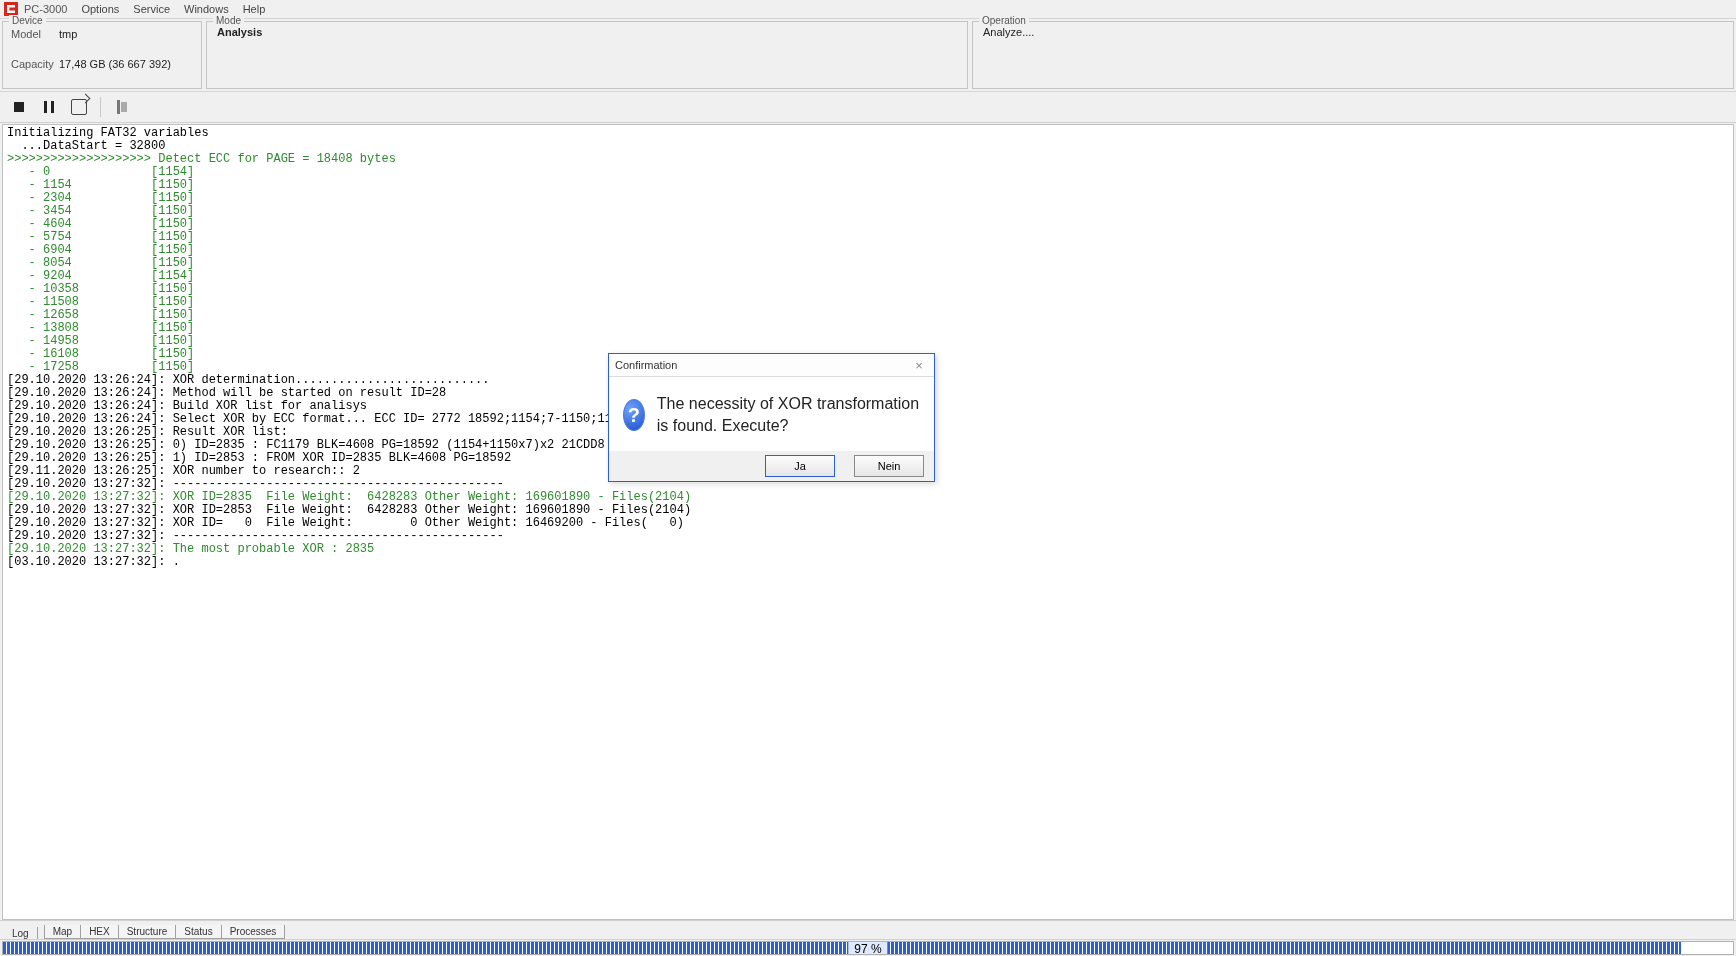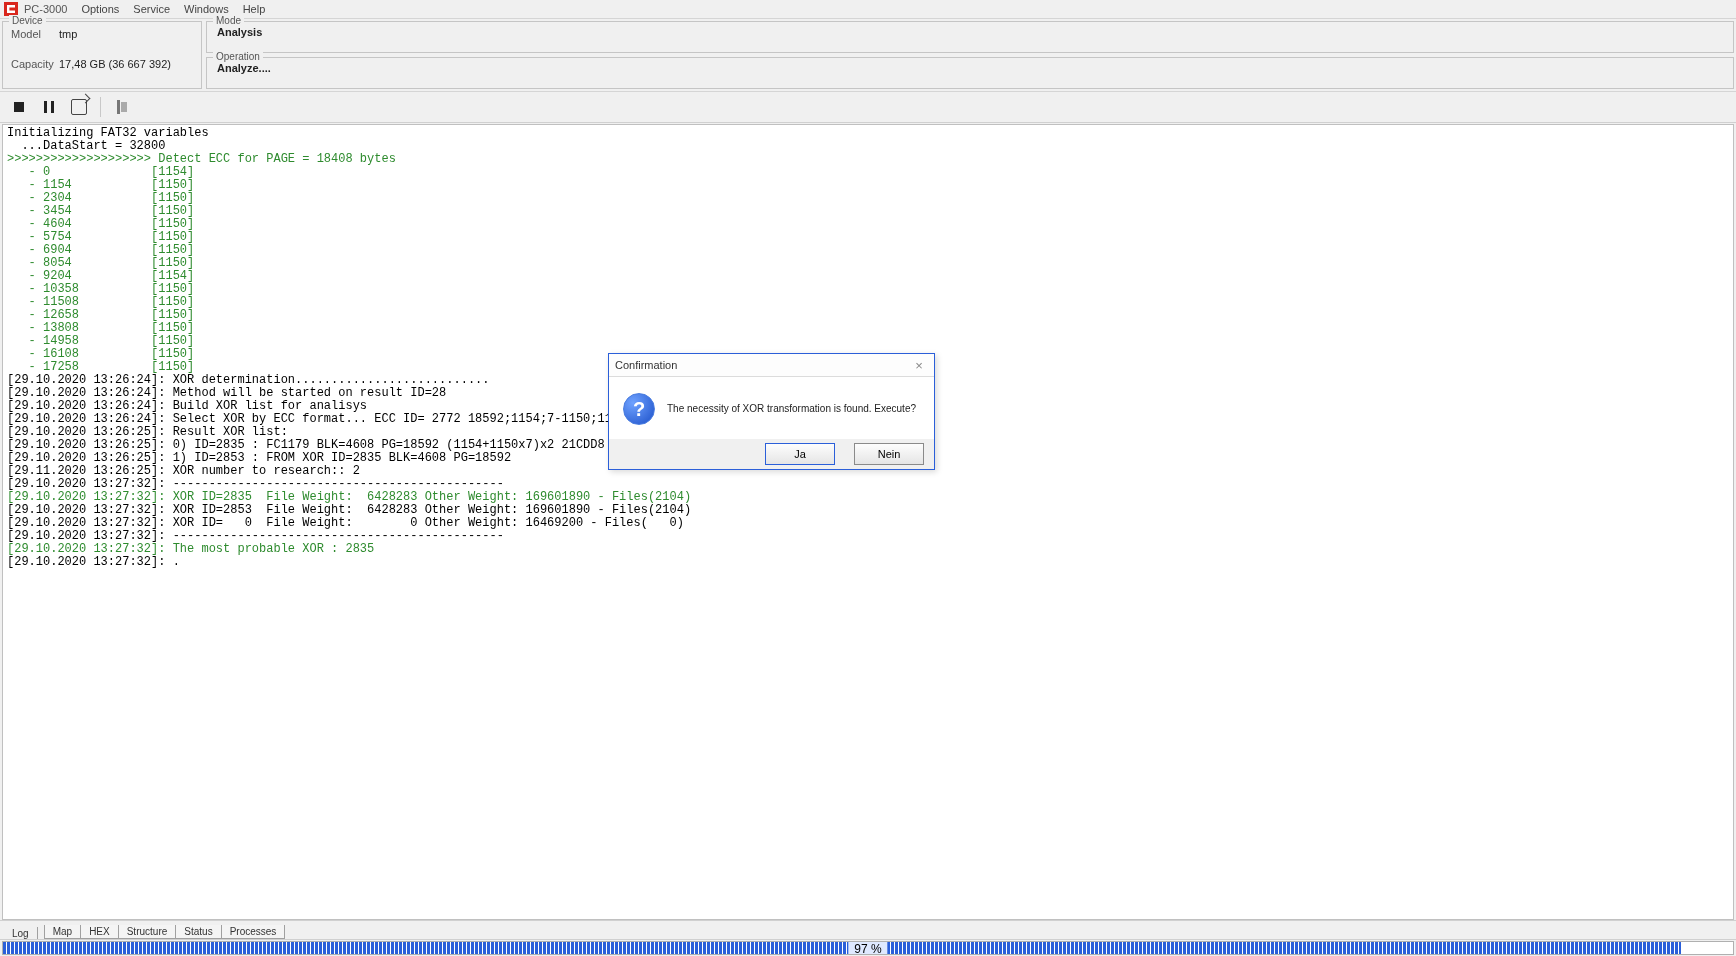--- a/index.html
+++ b/index.html
@@ -11,21 +11,21 @@
 .menubar .app-name{margin-right:14px;color:#555}
 .menubar .menu-item{margin-right:14px;cursor:default}
 
 .infostrip{display:flex;border-top:1px solid #d5d5d5;border-bottom:1px solid #d5d5d5;background:#f0f0f0}
 .fieldset{position:relative;border:1px solid #c5c5c5;margin:2px;padding:6px 8px 4px 8px;box-sizing:border-box}
 .fieldset .legend{position:absolute;top:-7px;left:6px;background:#f0f0f0;padding:0 3px;color:#555;font-size:10px}
 .device-box{width:200px;height:68px}
 .device-box .row{display:flex;margin-bottom:4px}
 .device-box .lbl{width:48px;color:#555}
 .device-box .val{color:#222}
-.right-stack{flex:1;display:flex;flex-direction:column}
+.right-stack{flex:1;display:flex;flex-direction:row}
 .right-stack .fieldset{flex:1;padding:4px 8px 2px 8px;min-height:18px}
 .right-stack .val{color:#222;margin-left:2px}
 
 .toolbar{height:26px;display:flex;align-items:center;padding:2px 6px;background:#f0f0f0;border-bottom:1px solid #d0d0d0;gap:4px}
 .tool-btn{width:24px;height:22px;border:1px solid transparent;border-radius:2px;display:flex;align-items:center;justify-content:center;cursor:default}
 .sep{width:1px;height:20px;background:#c8c8c8;margin:0 4px}
 .icon-stop{width:10px;height:10px;background:#222}
 .icon-pause{width:10px;height:12px;display:flex;justify-content:space-between}
 .icon-pause span{width:3px;background:#222}
 .icon-export{width:14px;height:14px;border:1.5px solid #444;border-radius:2px;position:relative}
@@ -46,21 +46,21 @@
 .progress-wrap{height:16px;background:#f0f0f0;border-top:1px solid #d0d0d0;position:relative}
 .progress-bar{position:absolute;inset:1px 2px;background:#fff;border:1px solid #b0b0b0;overflow:hidden}
 .progress-fill{height:100%;background:repeating-linear-gradient(90deg,#2b5fd9 0 3px,#fff 3px 4px)}
 .progress-label{position:absolute;left:50%;top:0;transform:translateX(-50%);font-size:12px;line-height:14px;color:#000;z-index:2;background:#dfe9ff;padding:0 6px}
 
 .modal{position:absolute;width:325px;background:#f0f0f0;border:1px solid #2b5fd9;box-shadow:2px 2px 6px rgba(0,0,0,.15);left:608px;top:353px;z-index:10}
 .modal-title{height:22px;display:flex;align-items:center;padding:0 6px;background:#fdfdfd;border-bottom:1px solid #dcdcdc;font-size:11px;color:#333}
 .modal-title .x{margin-left:auto;color:#888;width:18px;height:18px;display:flex;align-items:center;justify-content:center;cursor:default;font-size:13px}
 .modal-body{display:flex;align-items:center;padding:16px 14px 14px 14px;gap:12px;background:#fff}
 .qicon{width:30px;height:30px;border-radius:50%;background:radial-gradient(circle at 30% 30%,#6fa2ff,#1c50c9);display:flex;align-items:center;justify-content:center;color:#fff;font-size:20px;font-weight:bold;border:1px solid #4a7de0}
-.modal-msg{font-size:10px;color:#222;line-height:22px}
+.modal-msg{font-size:16px;color:#222;line-height:22px}
 .modal-actions{display:flex;justify-content:flex-end;gap:19px;padding:4px 10px;background:#f0f0f0}
 .dlg-btn{min-width:70px;height:22px;border:1px solid #8a8a8a;background:linear-gradient(#fdfdfd,#e5e5e5);font-size:11px;cursor:default}
 .dlg-btn.primary{outline:1px solid #2b5fd9;outline-offset:-1px}
 </style>
 </head>
 <body>
 
 <div class="menubar">
   <div class="app-icon"></div>
   <div class="app-name">PC-3000</div>
@@ -82,21 +82,21 @@
       <div class="val">17,48 GB (36 667 392)</div>
     </div>
   </div>
   <div class="right-stack">
     <div class="fieldset">
       <div class="legend">Mode</div>
       <div class="val" style="font-weight:bold">Analysis</div>
     </div>
     <div class="fieldset">
       <div class="legend">Operation</div>
-      <div class="val" style="font-weight:bold">Analyze....</div>
+      <div class="val" style="font-weight:normal">Analyze....</div>
     </div>
   </div>
 </div>
 
 <div class="toolbar">
   <div class="tool-btn">
       <div class="icon-stop"></div>
     </div>
   <div class="tool-btn">
       <div class="icon-pause">
@@ -140,21 +140,21 @@
 <span class="">[29.10.2020 13:26:25]: Result XOR list:</span>
 <span class="">[29.10.2020 13:26:25]: 0) ID=2835 : FC1179 BLK=4608 PG=18592 (1154+1150x7)x2 21CDD8 v1+ Block Convert Low</span>
 <span class="">[29.10.2020 13:26:25]: 1) ID=2853 : FROM XOR ID=2835 BLK=4608 PG=18592</span>
 <span class="">[29.11.2020 13:26:25]: XOR number to research:: 2</span>
 <span class="">[29.10.2020 13:27:32]: ----------------------------------------------</span>
 <span class="green">[29.10.2020 13:27:32]: XOR ID=2835  File Weight:  6428283 Other Weight: 169601890 - Files(2104)</span>
 <span class="">[29.10.2020 13:27:32]: XOR ID=2853  File Weight:  6428283 Other Weight: 169601890 - Files(2104)</span>
 <span class="">[29.10.2020 13:27:32]: XOR ID=   0  File Weight:        0 Other Weight: 16469200 - Files(   0)</span>
 <span class="">[29.10.2020 13:27:32]: ----------------------------------------------</span>
 <span class="green">[29.10.2020 13:27:32]: The most probable XOR : 2835</span>
-<span class="">[29.10.2020 13:27:32]: .</span></div>
+<span class="">[03.10.2020 13:27:32]: .</span></div>
 </div>
 
 <div class="tabstrip" id="tabstrip">
     <div class="btab first active">Log</div>
     <div class="btab">Map</div>
     <div class="btab">HEX</div>
     <div class="btab">Structure</div>
     <div class="btab">Status</div>
     <div class="btab">Processes</div>
   </div>

